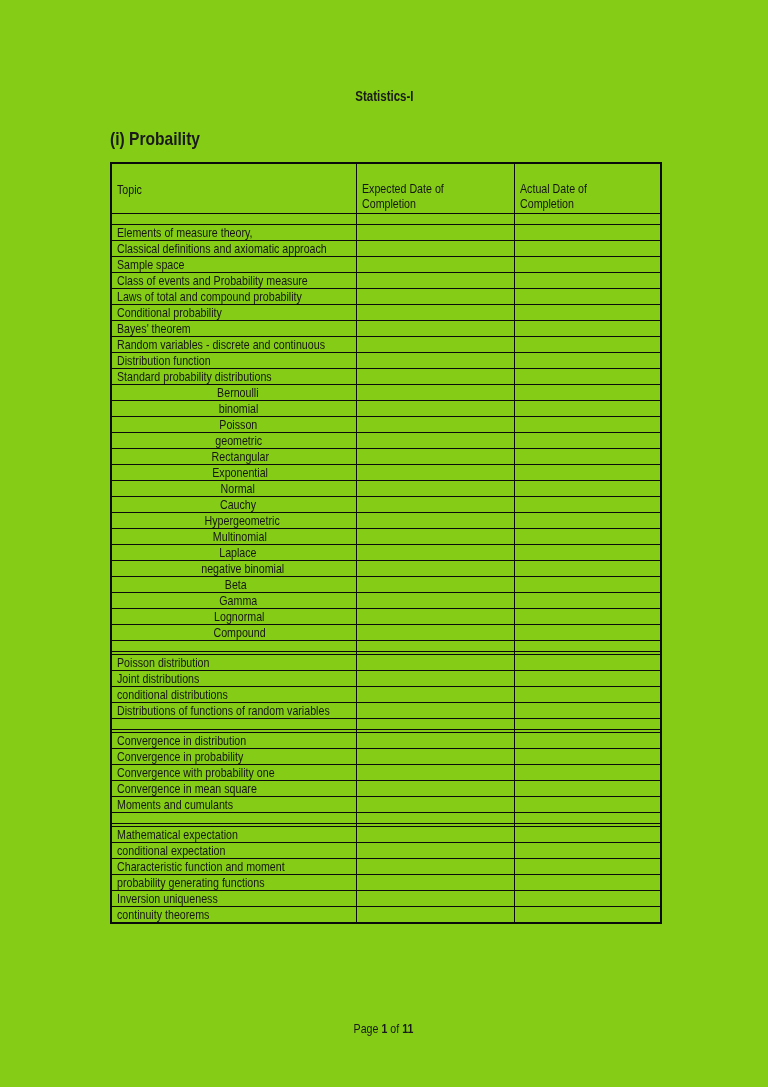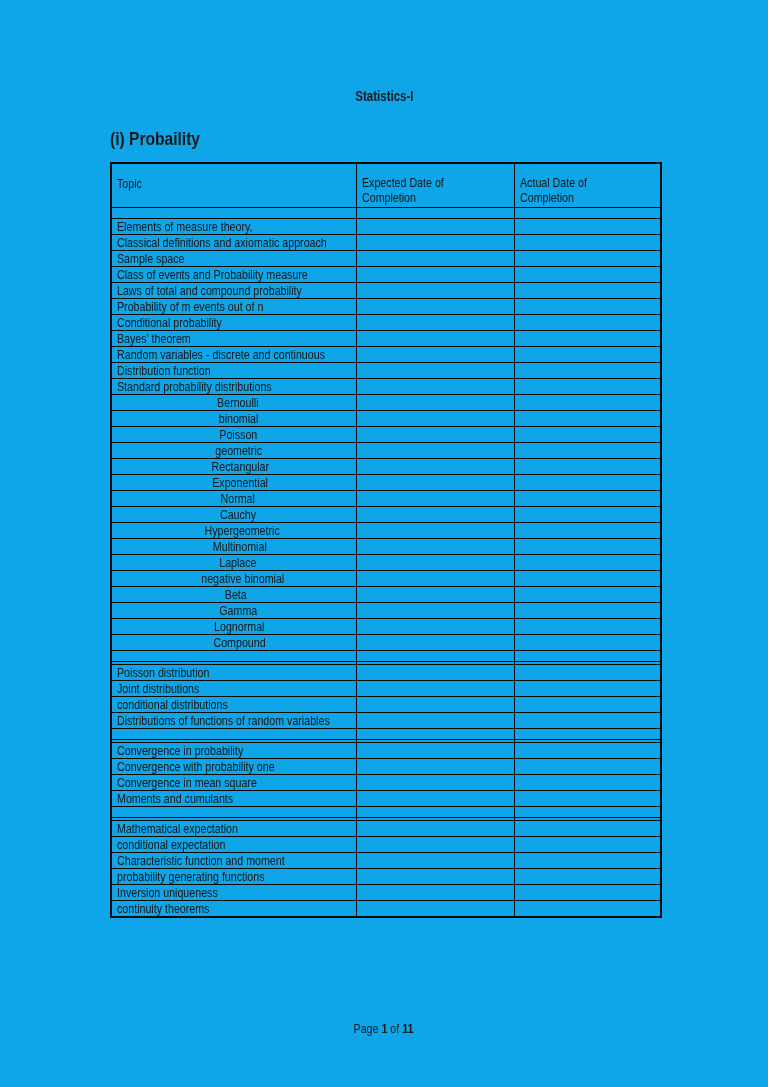--- a/index.html
+++ b/index.html
@@ -1,19 +1,19 @@
 <!DOCTYPE html>
 <html><head>
 <meta charset="utf-8">
 <style>
   html,body{margin:0;padding:0;background:#ffffff;}
   .page{
     position:relative;
     width:768px;height:1087px;
-    background:#0ea5e9;
+    background:#84cc16;
     color:#161616;
     font-family:"Liberation Sans",sans-serif;
     overflow:hidden;
   }
   
   .sx{display:inline-block;transform:scaleX(0.82);white-space:nowrap;}
   .sx.l{transform-origin:0 50%;}
   .sx.r{transform-origin:100% 50%;}
   .sx.c{transform-origin:50% 50%;}
 
@@ -37,21 +37,21 @@
   table.topics td{
     border:1.5px solid #0b0b0b;
     padding:0 5px;
     vertical-align:middle;
   }
   table.topics thead th{
     height:31px;
     font-weight:normal;
     text-align:left;
     vertical-align:top;
-    padding-top:12px;
+    padding-top:18px;
   }
   .hwrap{white-space:normal;width:140px;line-height:14.5px;}
   tbody tr.h-n td{height:14px;}
   tbody tr.h-s td{height:10px;}
   tbody tr.h-g td{height:2px;padding:0;font-size:0;line-height:0;}
   tbody td .sx{line-height:13px;}
   td.ar{text-align:center;}
   .footer{
     position:absolute;top:1021px;left:0;width:768px;
     text-align:center;font-size:13px;color:#1a1a1a;
@@ -115,25 +115,20 @@
           <td><span class="sx l">Class of events and Probability measure</span></td>
           <td></td>
           <td></td>
         </tr>
         <tr class="h-n">
           <td><span class="sx l">Laws of total and compound probability</span></td>
           <td></td>
           <td></td>
         </tr>
         <tr class="h-n">
-          <td><span class="sx l">Probability of m events out of n</span></td>
-          <td></td>
-          <td></td>
-        </tr>
-        <tr class="h-n">
           <td><span class="sx l">Conditional probability</span></td>
           <td></td>
           <td></td>
         </tr>
         <tr class="h-n">
           <td><span class="sx l">Bayes' theorem</span></td>
           <td></td>
           <td></td>
         </tr>
         <tr class="h-n">
@@ -261,20 +256,25 @@
           <td></td>
           <td></td>
         </tr>
         <tr class="h-s">
           <td></td>
           <td></td>
           <td></td>
         </tr>
         <tr class="h-g">
           <td></td>
+          <td></td>
+          <td></td>
+        </tr>
+        <tr class="h-n">
+          <td><span class="sx l">Convergence in distribution</span></td>
           <td></td>
           <td></td>
         </tr>
         <tr class="h-n">
           <td><span class="sx l">Convergence in probability</span></td>
           <td></td>
           <td></td>
         </tr>
         <tr class="h-n">
           <td><span class="sx l">Convergence with probability one</span></td>

